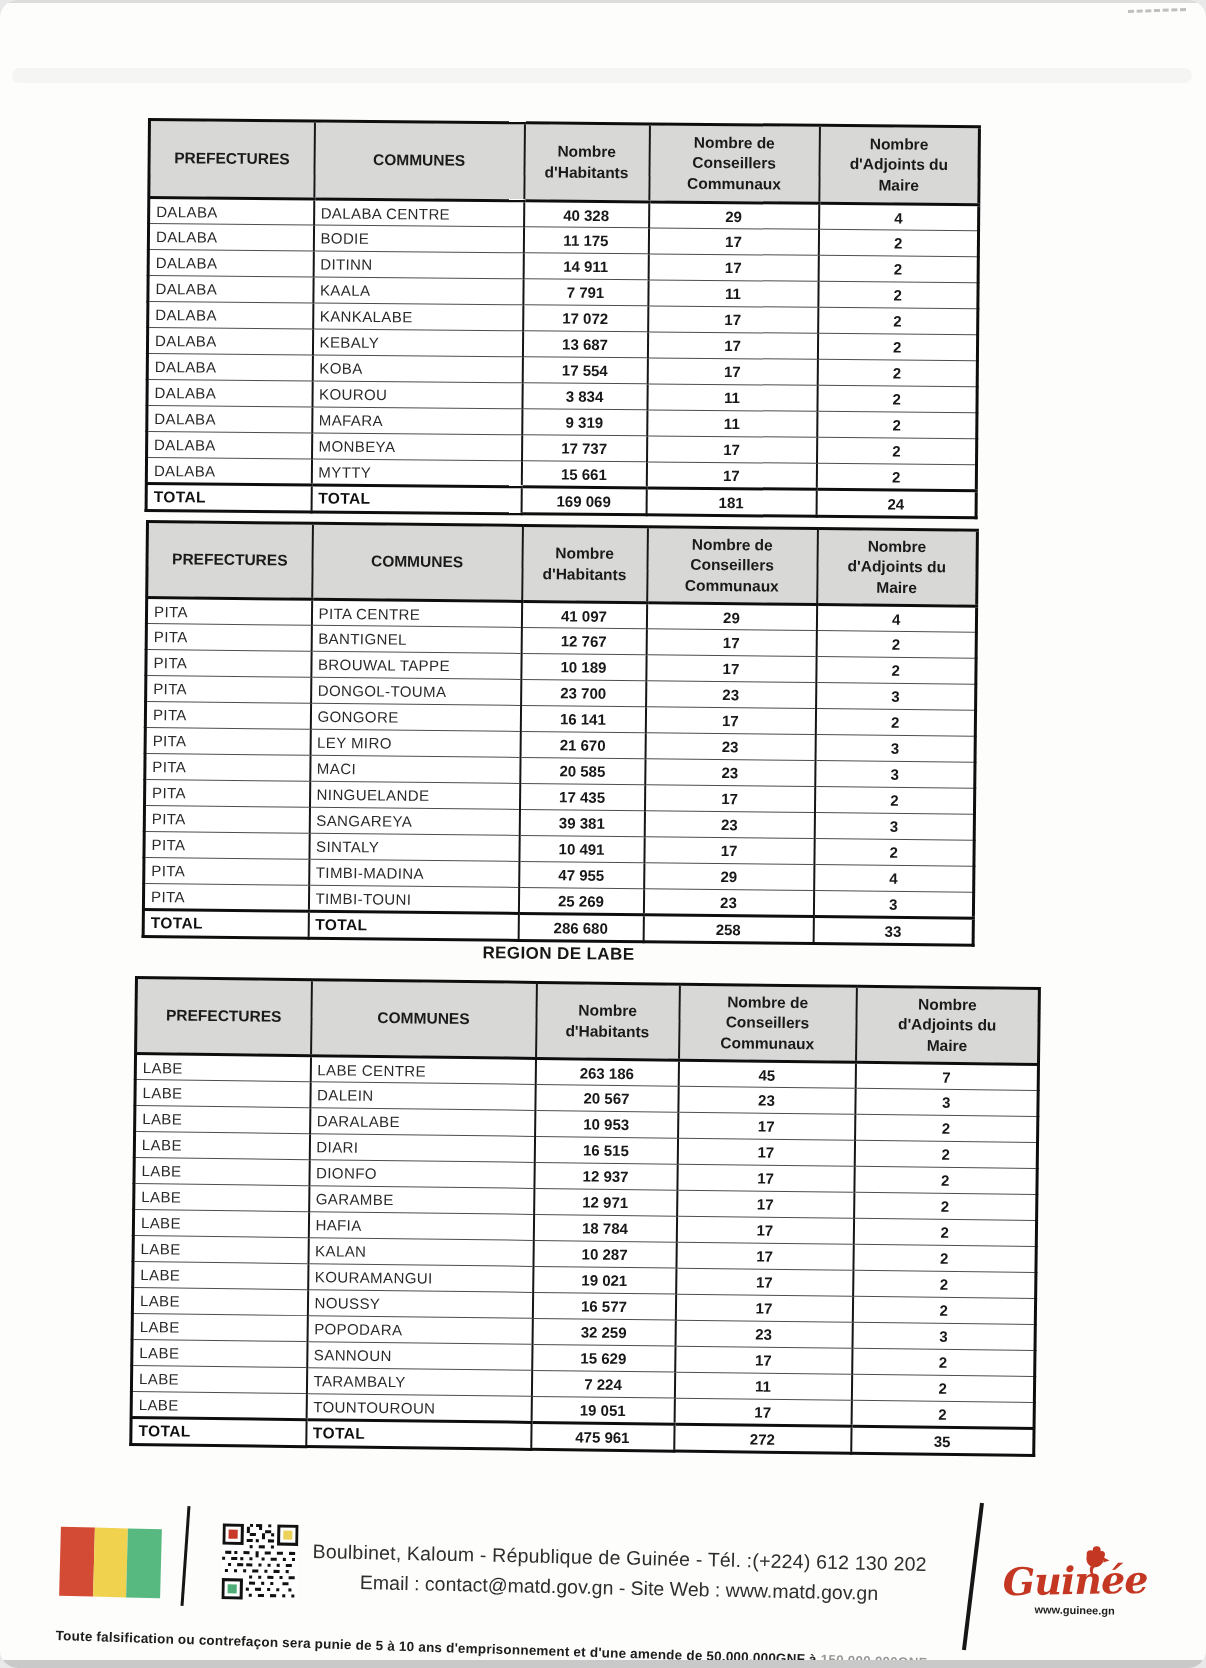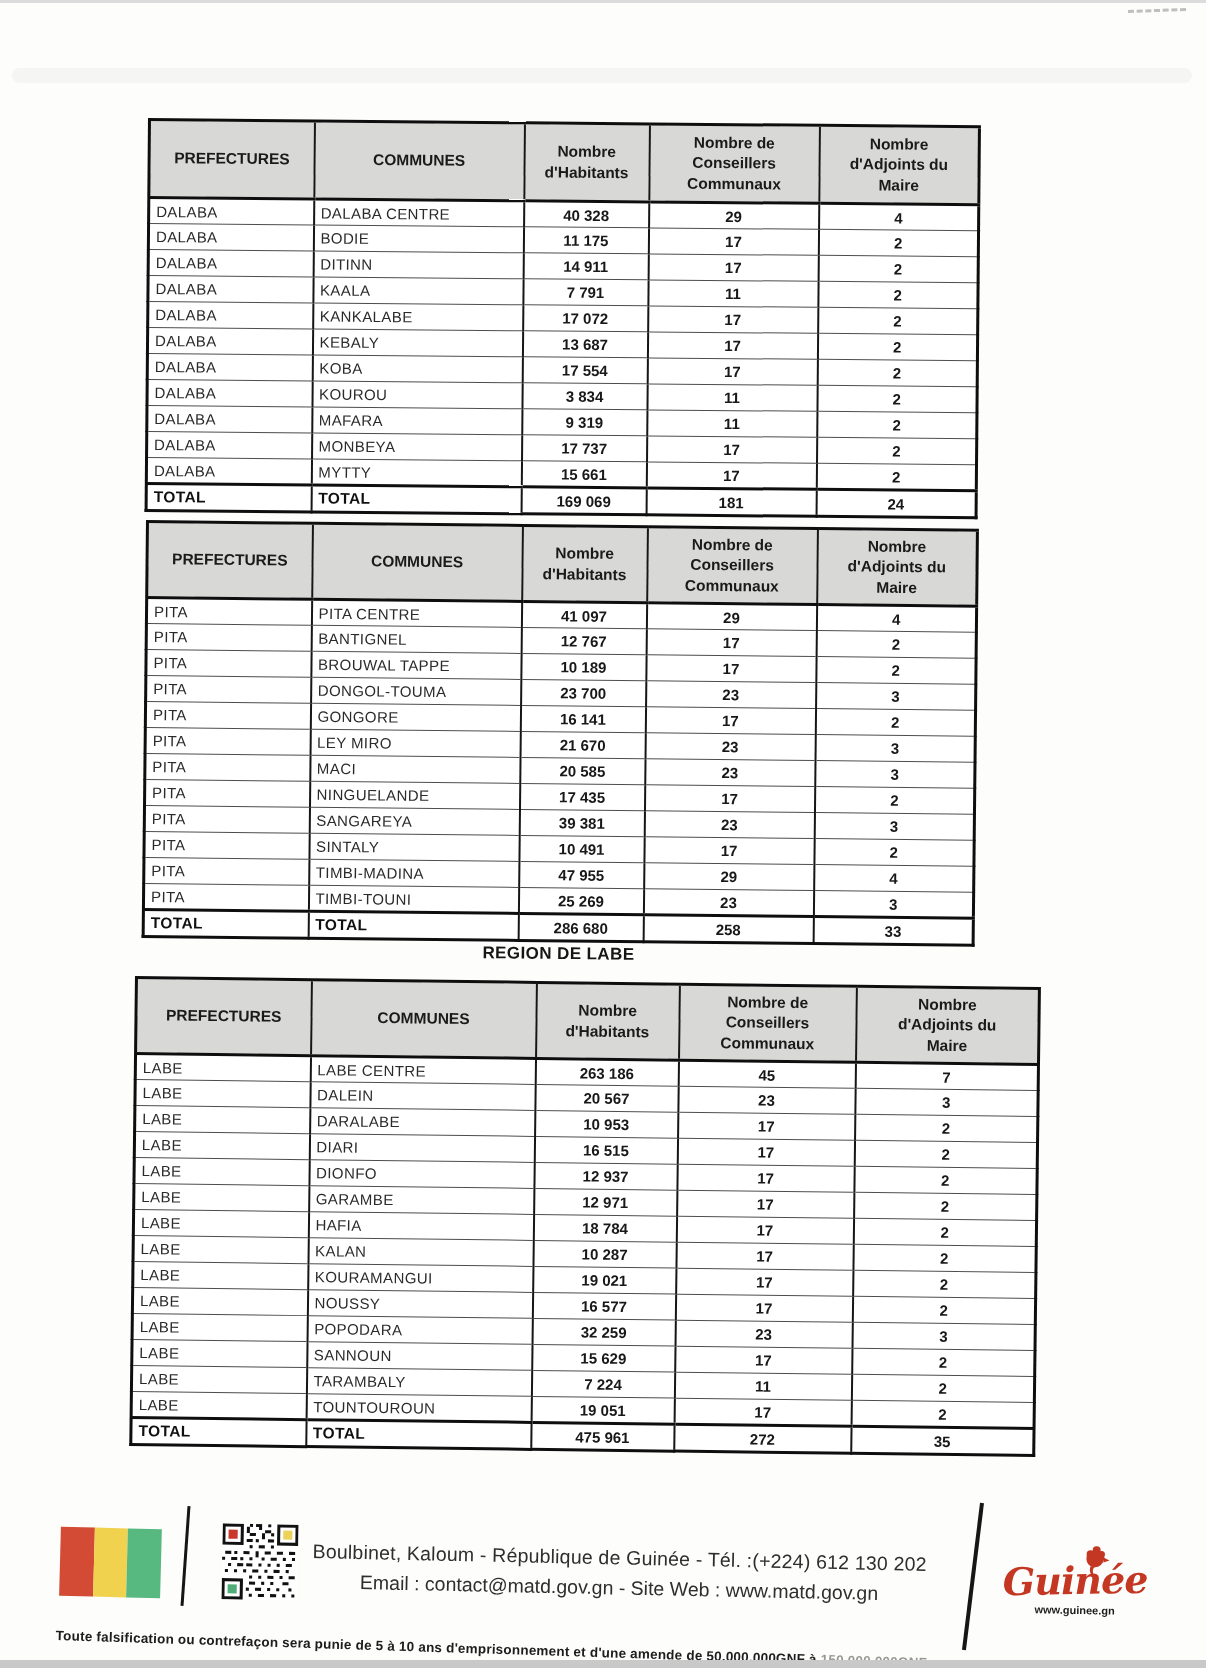--- a/index.html
+++ b/index.html
@@ -1,19 +1,19 @@
 <!DOCTYPE html>
 <html><head>
 <meta charset="utf-8">
 <style>
   html,body{margin:0;padding:0;background:#e9e9e9;}
   .page{
     position:relative;width:1206px;height:1668px;margin:0 auto;
     background:#fdfdfc;overflow:hidden;
-    font-family:"Liberation Sans","DejaVu Sans",sans-serif;color:#1f1f1f;
+    font-family:"Liberation Sans","DejaVu Sans",sans-serif;color:#1f1f1f;border-radius:18px;
   }
   
   .top-edge{position:absolute;left:0;top:0;width:100%;height:3px;background:#dcdcdc;}
   .top-mark{position:absolute;left:1128px;top:9px;width:58px;height:0;border-top:3px dashed #bfbfbf;transform:rotate(-2deg);}
   .smudge{position:absolute;left:12px;top:68px;width:1180px;height:15px;background:rgba(120,120,120,0.06);border-radius:8px;}
   .bottom-edge{position:absolute;left:0;bottom:0;width:100%;height:8px;background:#c9c9c9;}
   
   .tbl-wrap{position:absolute;transform-origin:0 0;}
   .tbl1{left:148px;top:118px;width:830px;transform:rotate(0.5deg);}
   .tbl2{left:146px;top:520px;width:830px;transform:rotate(0.6deg);}

